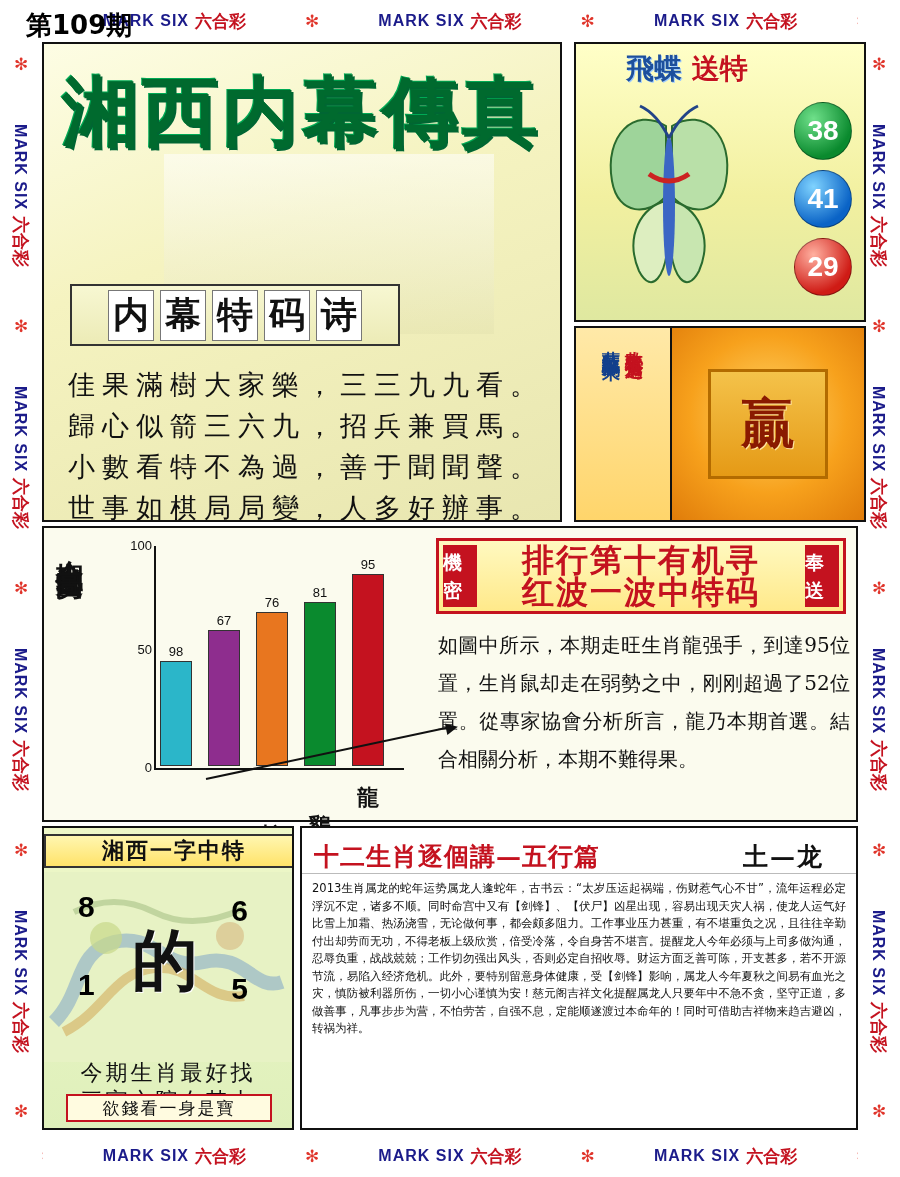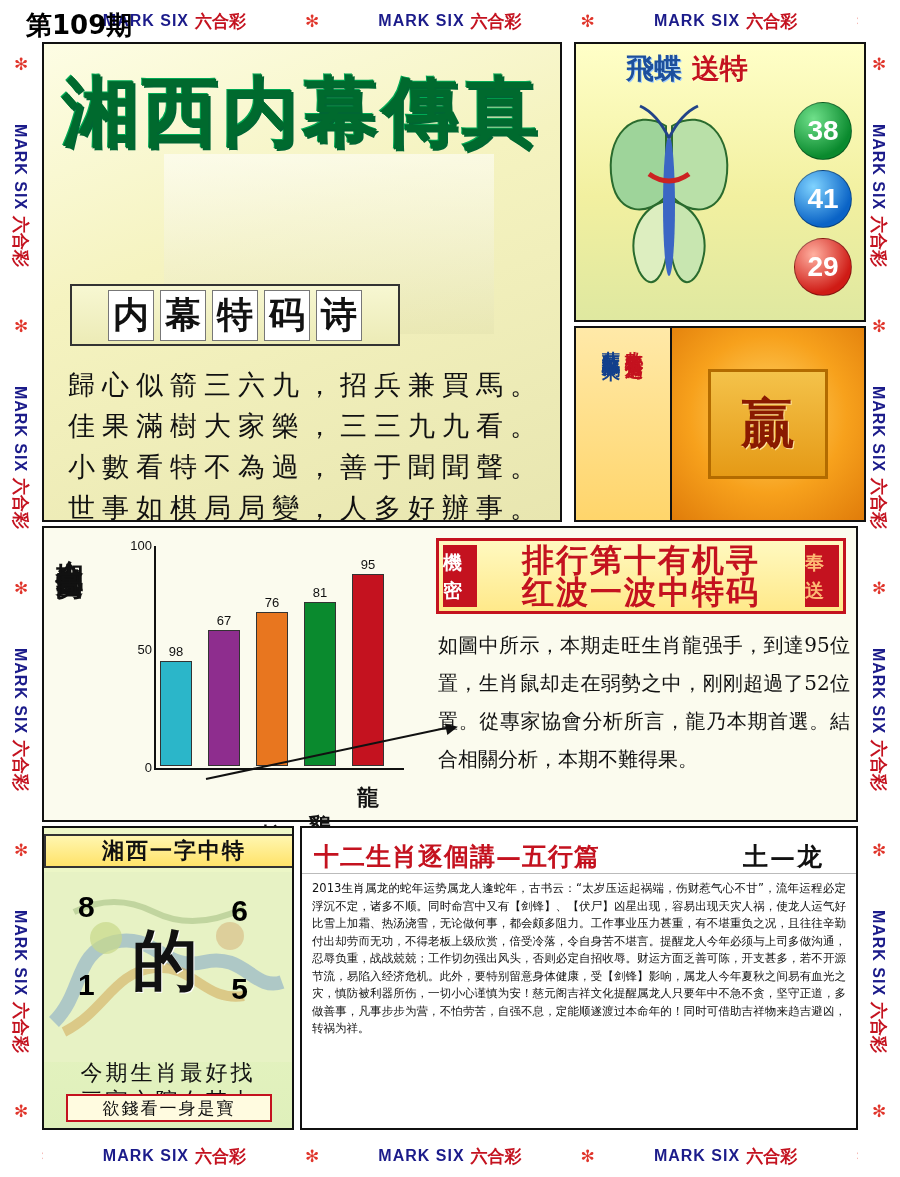--- a/index.html
+++ b/index.html
@@ -234,21 +234,21 @@
     font-size: 19px; font-weight: bold; font-family: "DejaVu Serif", serif;
     line-height: 28px;
   }
   .banner-text {
     flex: 1; text-align: center;
     font-family: "DejaVu Serif", serif;
     font-weight: bold; font-size: 32px; color: #c4121f;
     line-height: 32px; letter-spacing: 2px;
   }
   .banner-badge2 {
-    width: 34px; height: 62px; background: #c4121f; color: #fdba74;
+    width: 34px; height: 62px; background: #c4121f; color: #ffffff;
     display: flex; flex-direction: column; align-items: center; justify-content: center;
     font-size: 19px; font-weight: bold; font-family: "DejaVu Serif", serif;
     line-height: 28px;
   }
   .para {
     position: absolute; left: 10px; top: 98px; width: 412px;
     font-family: "DejaVu Serif", serif;
     font-size: 20px; line-height: 38px; color: #111;
     text-align: justify;
   }
@@ -422,22 +422,22 @@
 
         <div class="poem-head">
           <span>内</span>
           <span>幕</span>
           <span>特</span>
           <span>码</span>
           <span>诗</span>
         </div>
 
         <div class="poem-lines">
+          <div class="poem-line">佳果滿樹大家樂，三三九九看。</div>
           <div class="poem-line">歸心似箭三六九，招兵兼買馬。</div>
-          <div class="poem-line">佳果滿樹大家樂，三三九九看。</div>
           <div class="poem-line">小數看特不為過，善于聞聞聲。</div>
           <div class="poem-line">世事如棋局局變，人多好辦事。</div>
         </div>
       </div>
 
       <div class="right-top">
 
         <div class="butterfly-box">
           <div class="bf-title">
             <span class="bf-t1">飛蝶</span>

